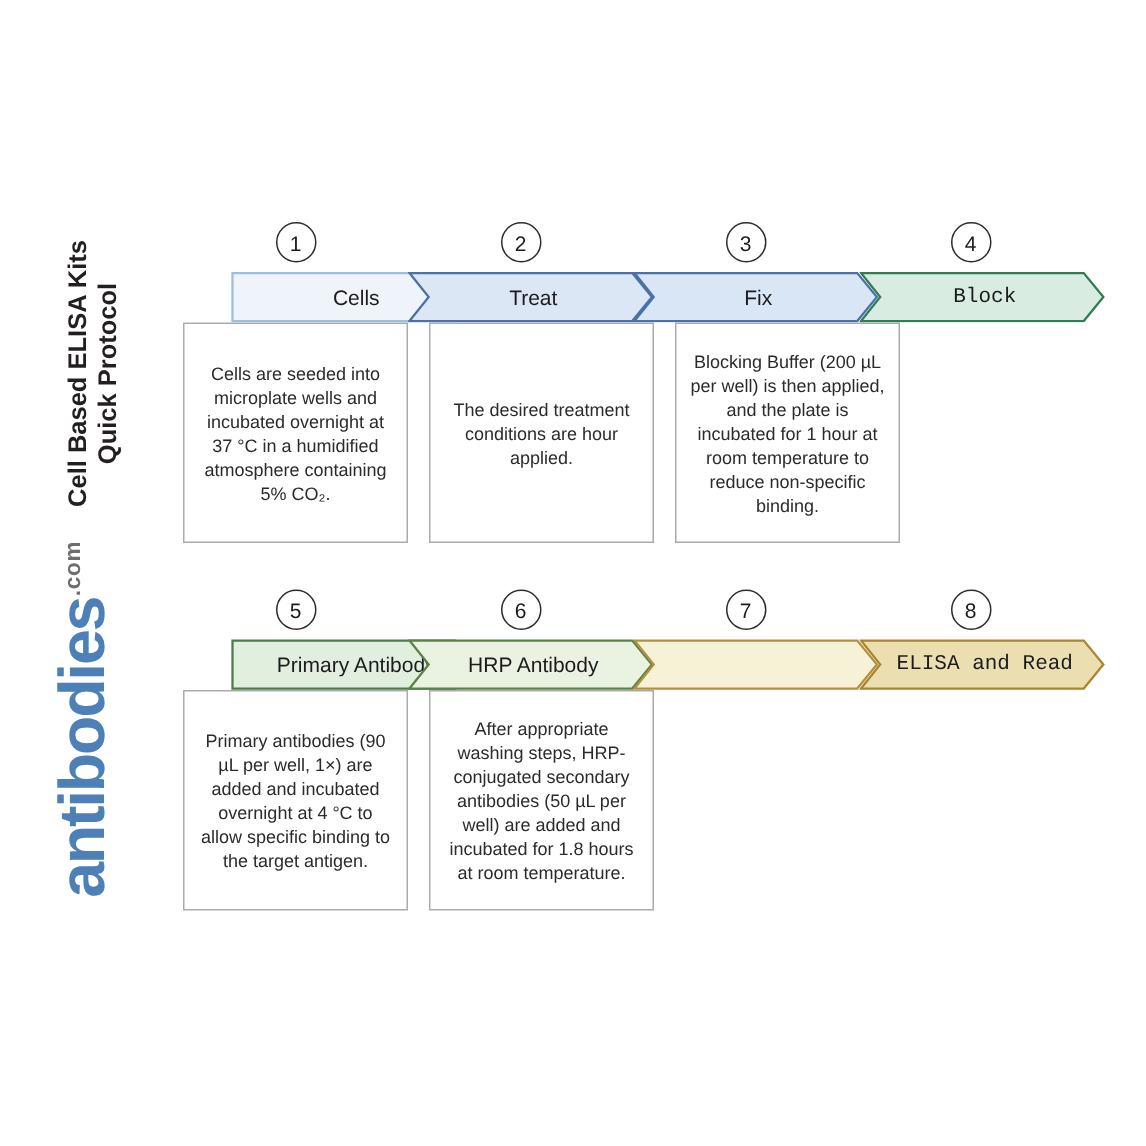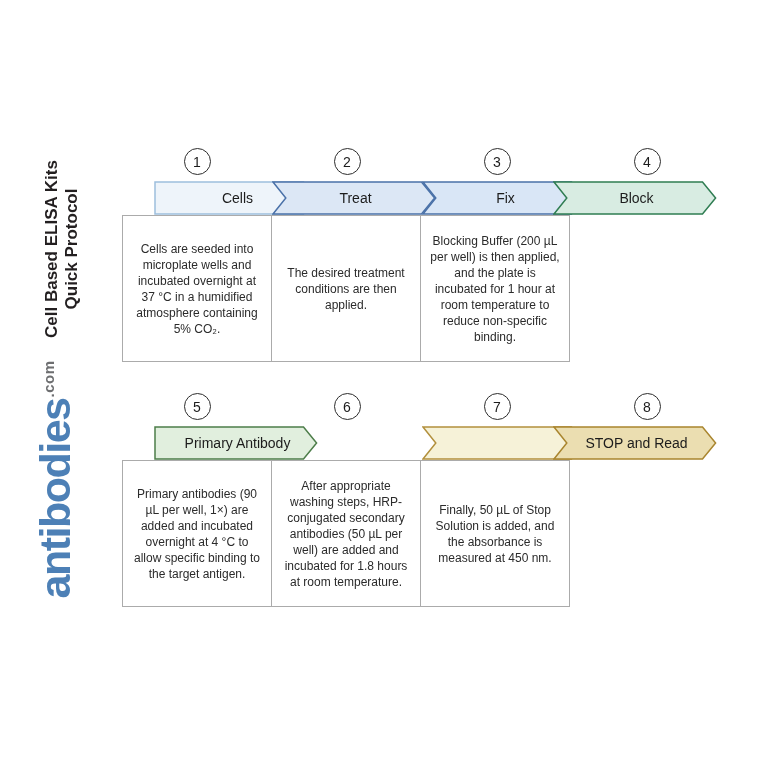--- a/index.html
+++ b/index.html
@@ -38,22 +38,22 @@
     font-size:14px;color:#1c1c1c;
   }
   .arrow-strip{position:relative;height:34px;margin-top:5px;}
   .arrow{position:absolute;top:0;width:164px;height:34px;}
   .arrow svg{position:absolute;left:0;top:0;display:block;}
   .arrow .arrow-label{
     position:absolute;left:14px;right:11px;top:0;bottom:0;
     display:flex;align-items:center;justify-content:center;
     font-size:14px;color:#1c1c1c;
   }
-  .a1{left:0;margin-left:32px;}.a2{left:150px;}.a3{left:300px;}.a4{left:431px;}
-  .box-strip{display:flex;}
+  .a1{left:0;margin-left:32px;}.a2{left:150px;}.a3{left:300px;}.a4{left:451px;font-family:Liberation Mono, monospace;}
+  .box-strip{display:flex;gap:15px;}
   .desc-box{
     box-sizing:border-box;width:150px;height:147px;background:#ffffff;
     border:1px solid #ababab;margin-left:-1px;
     display:flex;align-items:center;justify-content:center;
   }
   .desc-box:first-child{margin-left:0;}
   .desc-text{
     padding:0 8px;text-align:center;font-size:12px;line-height:16px;color:#2b2b2b;
   }
 </style>
@@ -121,21 +121,21 @@
         </svg>
         <div class="arrow-label">Block</div>
       </div>
     </div>
 
     <div class="box-strip">
       <div class="desc-box">
         <div class="desc-text">Cells are seeded into microplate wells and incubated overnight at 37 °C in a humidified atmosphere containing 5% CO₂.</div>
       </div>
       <div class="desc-box">
-        <div class="desc-text">The desired treatment conditions are then applied.</div>
+        <div class="desc-text">The desired treatment conditions are hour applied.</div>
       </div>
       <div class="desc-box">
         <div class="desc-text">Blocking Buffer (200 µL per well) is then applied, and the plate is incubated for 1 hour at room temperature to reduce non-specific binding.</div>
       </div>
     </div>
   </div>
 
   <div class="row row-2">
 
     <div class="badge-strip">
@@ -161,39 +161,42 @@
         </div>
     </div>
 
     <div class="arrow-strip">
       <div class="arrow a1">
         <svg width="164" height="34" viewBox="0 0 164 34">
           <path d="M1,1 L149.5,1 L162.6,17 L149.5,33 L1,33 Z" stroke-width="1.5" fill="#e1efde" stroke="#4c7d49"></path>
         </svg>
         <div class="arrow-label">Primary Antibody</div>
       </div>
+      <div class="arrow a2">
+        <svg width="164" height="34" viewBox="0 0 164 34">
+          <path d="M1,1 L149.5,1 L162.6,17 L149.5,33 L1,33 L13.8,17 Z" stroke-width="1.5" fill="#eaf2e1" stroke="#5a8247"></path>
+        </svg>
+        <div class="arrow-label">HRP Antibody</div>
+      </div>
       <div class="arrow a3">
         <svg width="164" height="34" viewBox="0 0 164 34">
           <path d="M1,1 L149.5,1 L162.6,17 L149.5,33 L1,33 L13.8,17 Z" stroke-width="1.5" fill="#f6f2d8" stroke="#b2903d"></path>
         </svg>
       </div>
       <div class="arrow a4">
         <svg width="164" height="34" viewBox="0 0 164 34">
           <path d="M1,1 L149.5,1 L162.6,17 L149.5,33 L1,33 L13.8,17 Z" stroke-width="1.5" fill="#ebdeb1" stroke="#a9852e"></path>
         </svg>
-        <div class="arrow-label">STOP and Read</div>
+        <div class="arrow-label">ELISA and Read</div>
       </div>
     </div>
 
     <div class="box-strip">
       <div class="desc-box">
         <div class="desc-text">Primary antibodies (90 µL per well, 1×) are added and incubated overnight at 4 °C to allow specific binding to the target antigen.</div>
       </div>
       <div class="desc-box">
         <div class="desc-text">After appropriate washing steps, HRP-conjugated secondary antibodies (50 µL per well) are added and incubated for 1.8 hours at room temperature.</div>
       </div>
-      <div class="desc-box">
-        <div class="desc-text">Finally, 50 µL of Stop Solution is added, and the absorbance is measured at 450 nm.</div>
-      </div>
     </div>
   </div>
 
 </div>
 
 </body></html>

